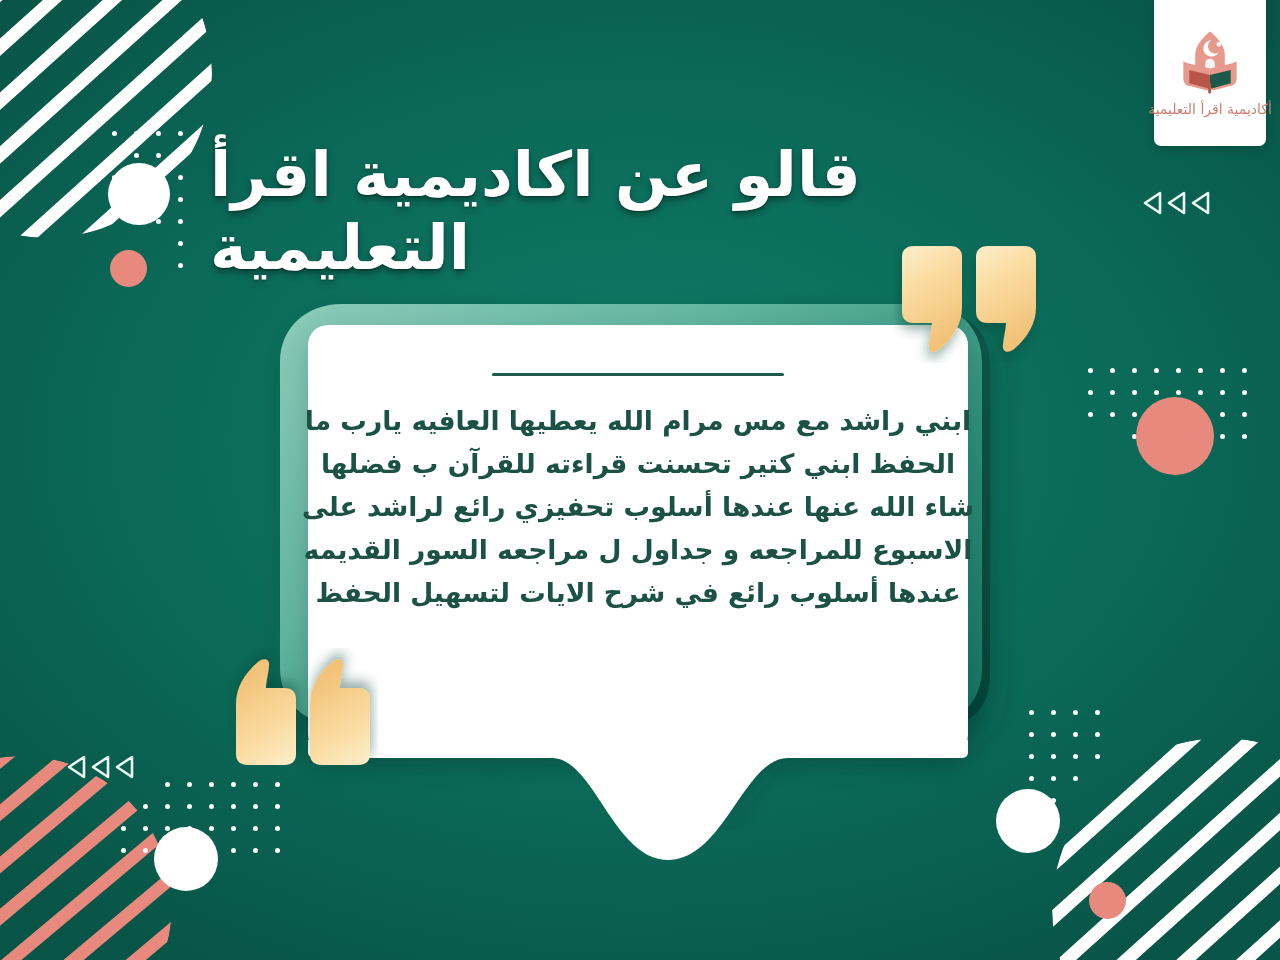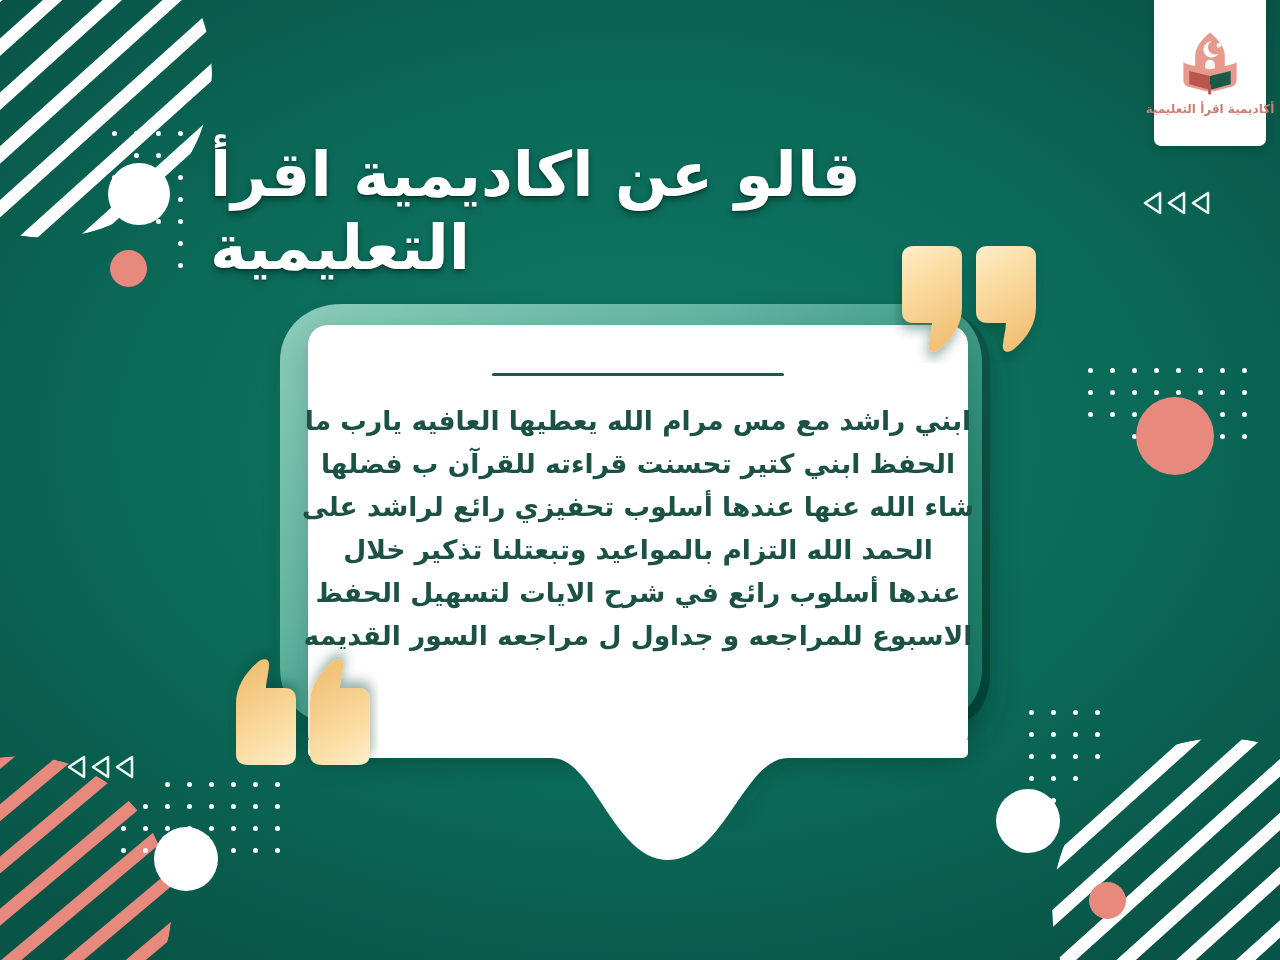--- a/index.html
+++ b/index.html
@@ -51,22 +51,22 @@
   #logo-badge{
     position:absolute;top:-6px;right:14px;
     width:112px;height:152px;
     background:#ffffff;border-radius:7px;
     box-shadow:0 3px 10px rgba(0,0,0,.18);
     display:flex;flex-direction:column;align-items:center;justify-content:center;
     gap:3px;
   }
   #logo-badge .mark{width:74px;height:74px;}
   #logo-badge .brand{
-    font-size:12px;color:#c97f72;white-space:nowrap;direction:rtl;
-    font-weight:700;letter-spacing:.2px;
+    font-size:14px;color:#c97f72;white-space:nowrap;direction:rtl;
+    font-weight:400;letter-spacing:.2px;
   }
 
   
   #quote-wrap{position:absolute;left:232px;top:270px;width:810px;height:560px;}
 
   .frame-svg{position:absolute;inset:0;width:100%;height:100%;}
 
   #card{
     position:absolute;left:76px;top:55px;width:660px;height:430px;
     background:#ffffff;border-radius:20px;
@@ -402,23 +402,22 @@
                C88 434 76 418 76 392 Z" fill="#0c6e5c"></path>
     </svg>
 
     <div id="card">
       <div id="card-inner">
         <div id="top-rule"></div>
         <div id="quote-text">
           <div>ابني راشد مع مس مرام الله يعطيها العافيه يارب ما</div>
           <div>الحفظ ابني كتير تحسنت قراءته للقرآن ب فضلها</div>
           <div>شاء الله عنها عندها أسلوب تحفيزي رائع لراشد على</div>
-          <div>الحمد الله التزام بالمواعيد وتبعتلنا تذكير خلال</div>
+          <div>الاسبوع للمراجعه و جداول ل مراجعه السور القديمه</div>
           <div>عندها أسلوب رائع في شرح الايات لتسهيل الحفظ</div>
-          <div>الاسبوع للمراجعه و جداول ل مراجعه السور القديمه</div>
         </div>
       </div>
       <div id="bottom-dash"></div>
     </div>
 
     <svg id="card-tail" viewBox="0 0 660 130" aria-hidden="true">
       <path d="M0 0 L660 0 L660 12
                C660 16 658 18 652 18
                L480 18
                C436 18 416 120 360 120

